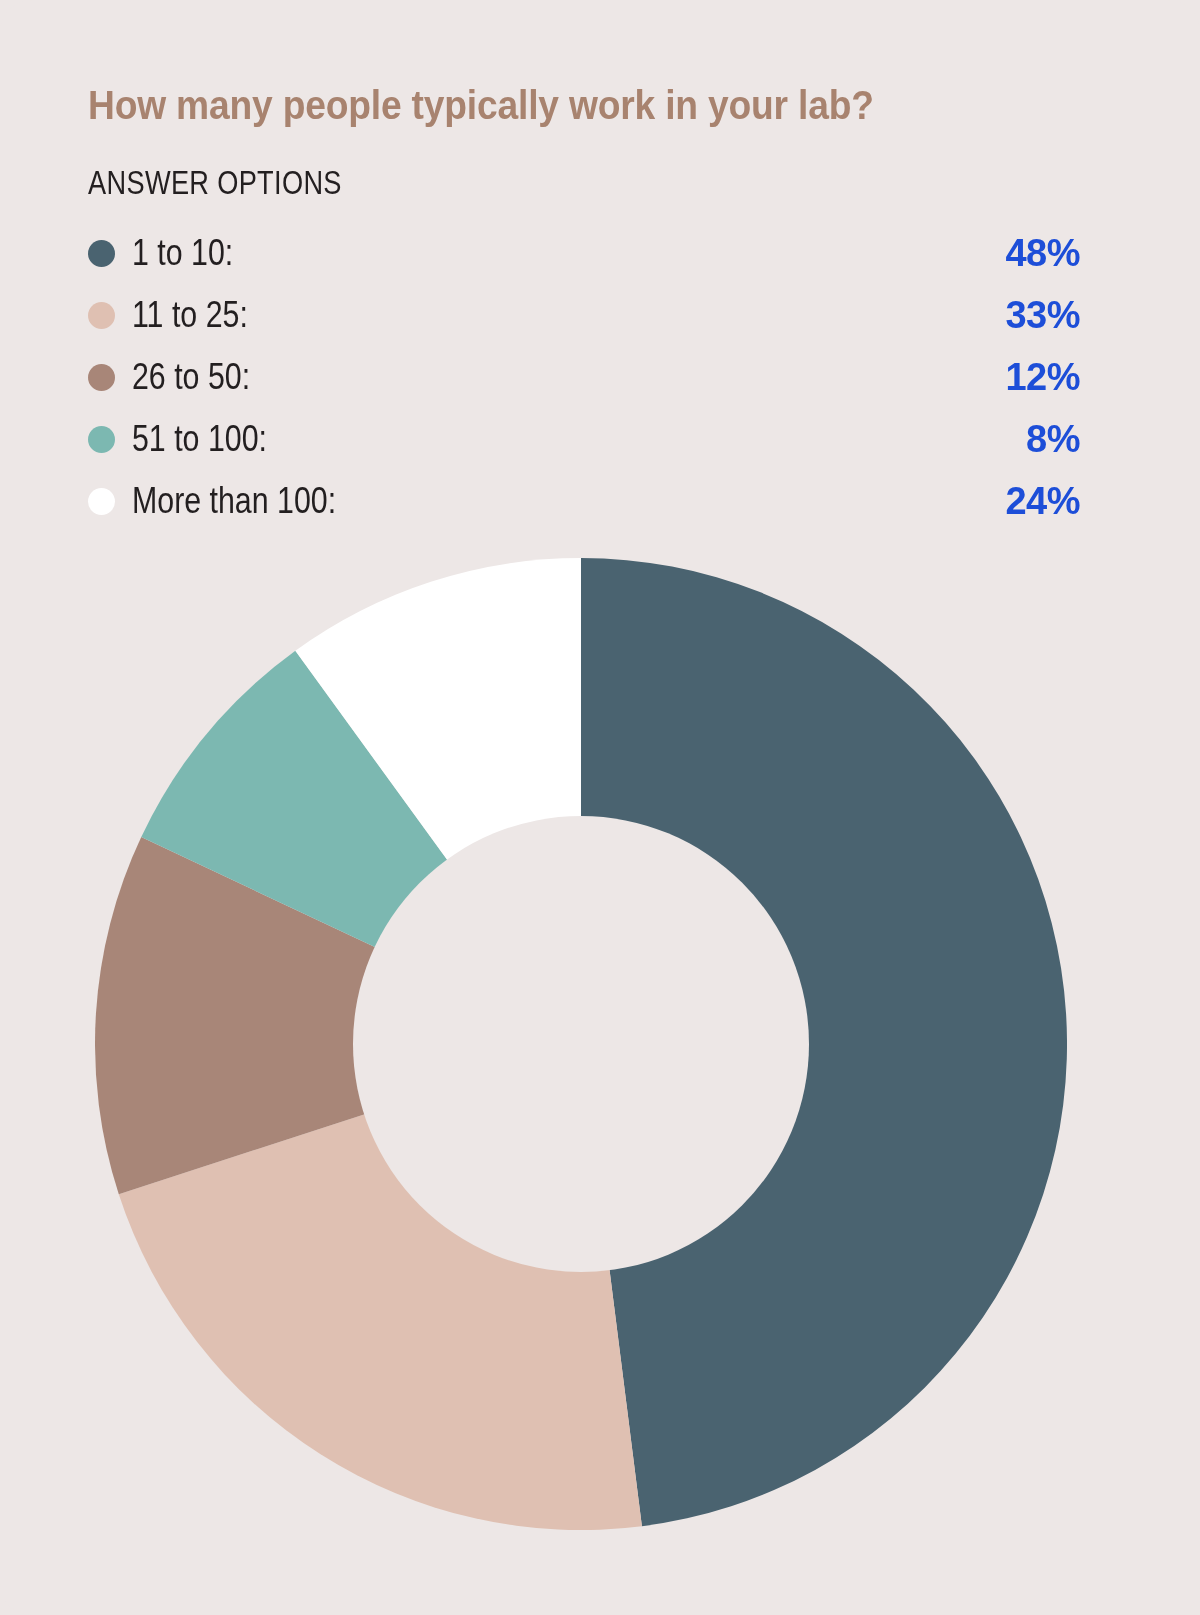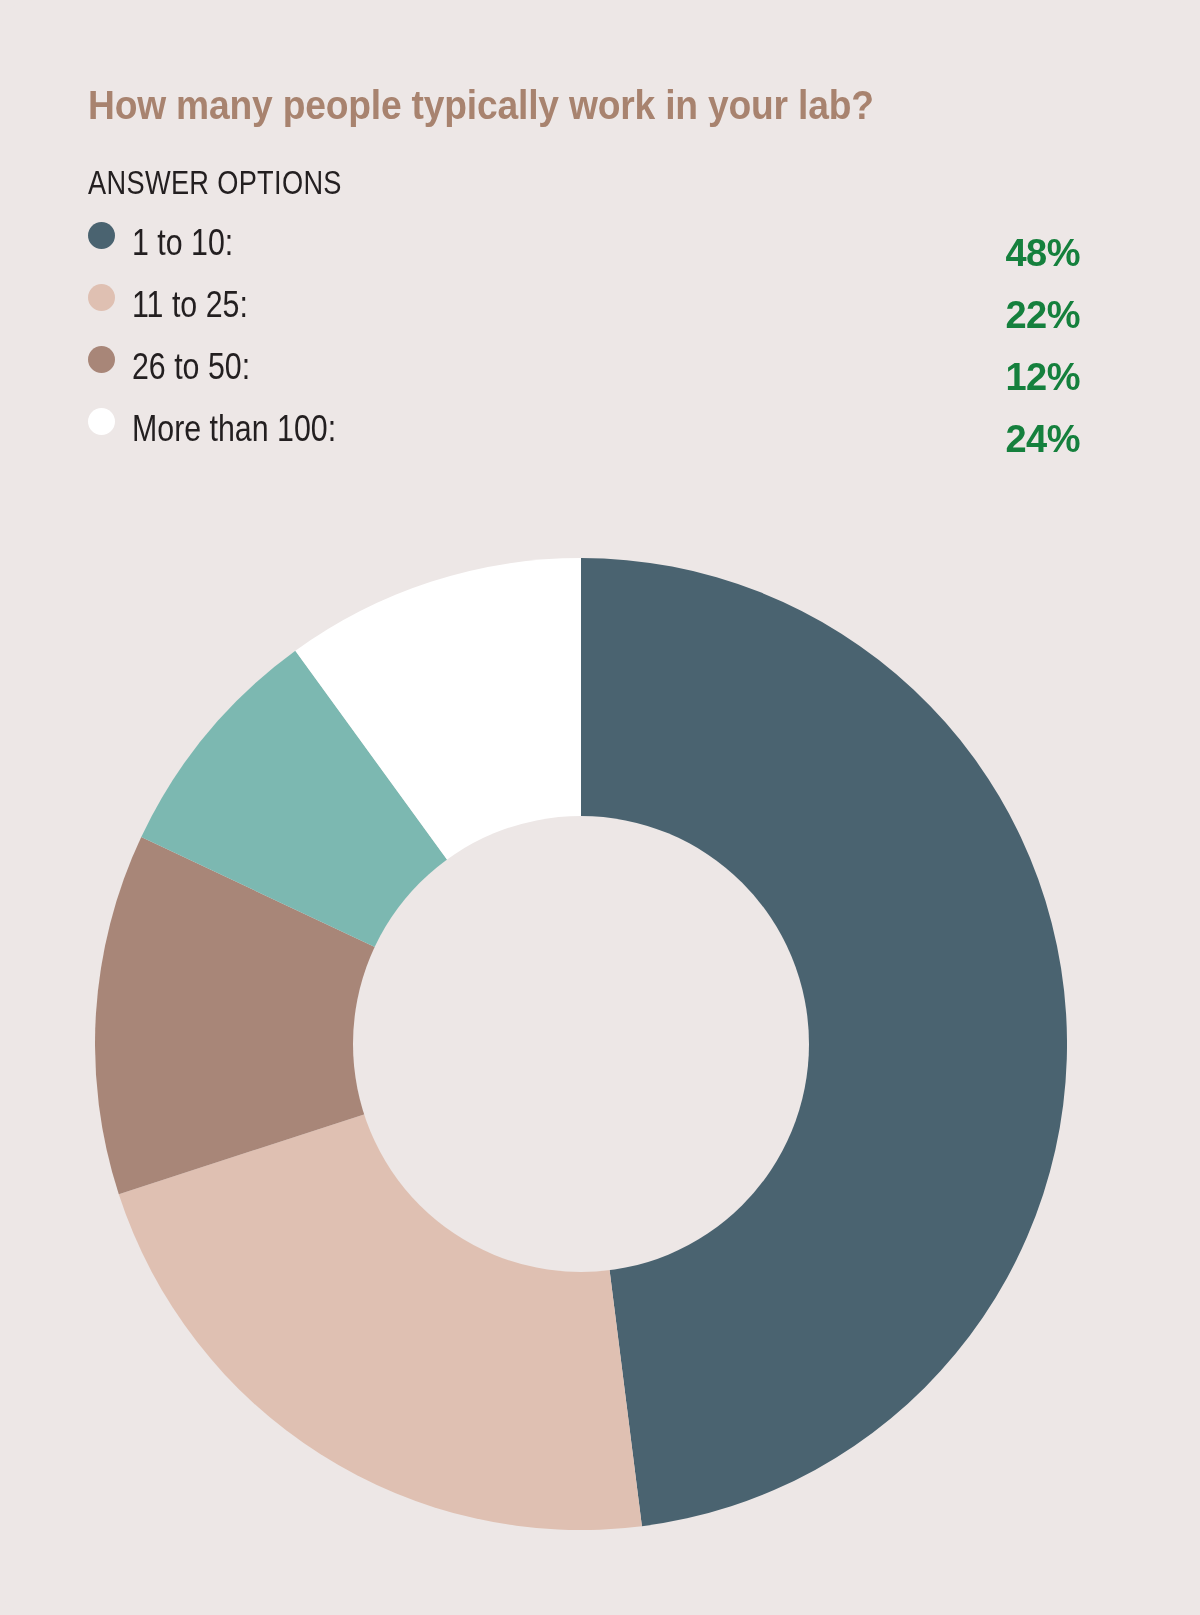--- a/index.html
+++ b/index.html
@@ -59,21 +59,21 @@
     position: absolute;
     left: 88px;
     top: 222px;
     width: 992px;
   }
 
   .legend-row {
     position: relative;
     height: 62px;
     display: flex;
-    align-items: flex-start;
+    align-items: center;
   }
 
   .legend-swatch {
     width: 27px;
     height: 27px;
     border-radius: 50%;
     flex: 0 0 auto;
     margin-right: 17px;
   }
 
@@ -89,21 +89,21 @@
   }
 
   .legend-value {
     position: absolute;
     right: 0;
     top: 50%;
     transform: translateY(-50%);
     font-family: "Liberation Sans Narrow", "Liberation Sans", sans-serif;
     font-size: 38px;
     font-weight: bold;
-    color: #15803d;
+    color: #1d4ed8;
     letter-spacing: -0.5px;
     white-space: nowrap;
   }
 
   
   .donut-wrap {
     position: absolute;
     left: 95px;
     top: 558px;
     width: 972px;
@@ -128,29 +128,34 @@
 
     <div class="legend-row">
       <span class="legend-swatch" style="background:#4a6370"></span>
       <span class="legend-label">1 to 10:</span>
       <span class="legend-value">48%</span>
     </div>
 
     <div class="legend-row">
       <span class="legend-swatch" style="background:#dfc0b2"></span>
       <span class="legend-label">11 to 25:</span>
-      <span class="legend-value">22%</span>
+      <span class="legend-value">33%</span>
     </div>
 
     <div class="legend-row">
       <span class="legend-swatch" style="background:#a88678"></span>
       <span class="legend-label">26 to 50:</span>
       <span class="legend-value">12%</span>
     </div>
 
+    <div class="legend-row">
+      <span class="legend-swatch" style="background:#7cb8b1"></span>
+      <span class="legend-label">51 to 100:</span>
+      <span class="legend-value">8%</span>
+    </div>
 
     <div class="legend-row">
       <span class="legend-swatch" style="background:#ffffff"></span>
       <span class="legend-label">More than 100:</span>
       <span class="legend-value">24%</span>
     </div>
 
   </div>
 
   <div class="donut-wrap">

